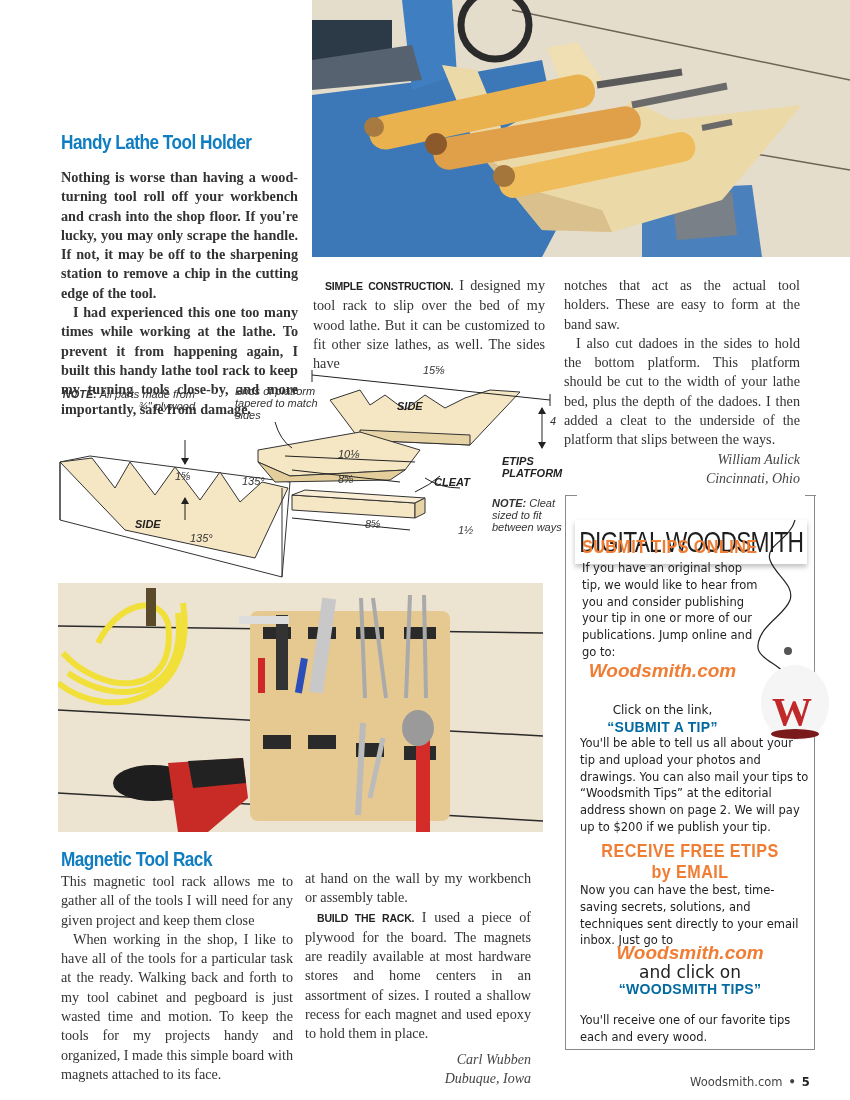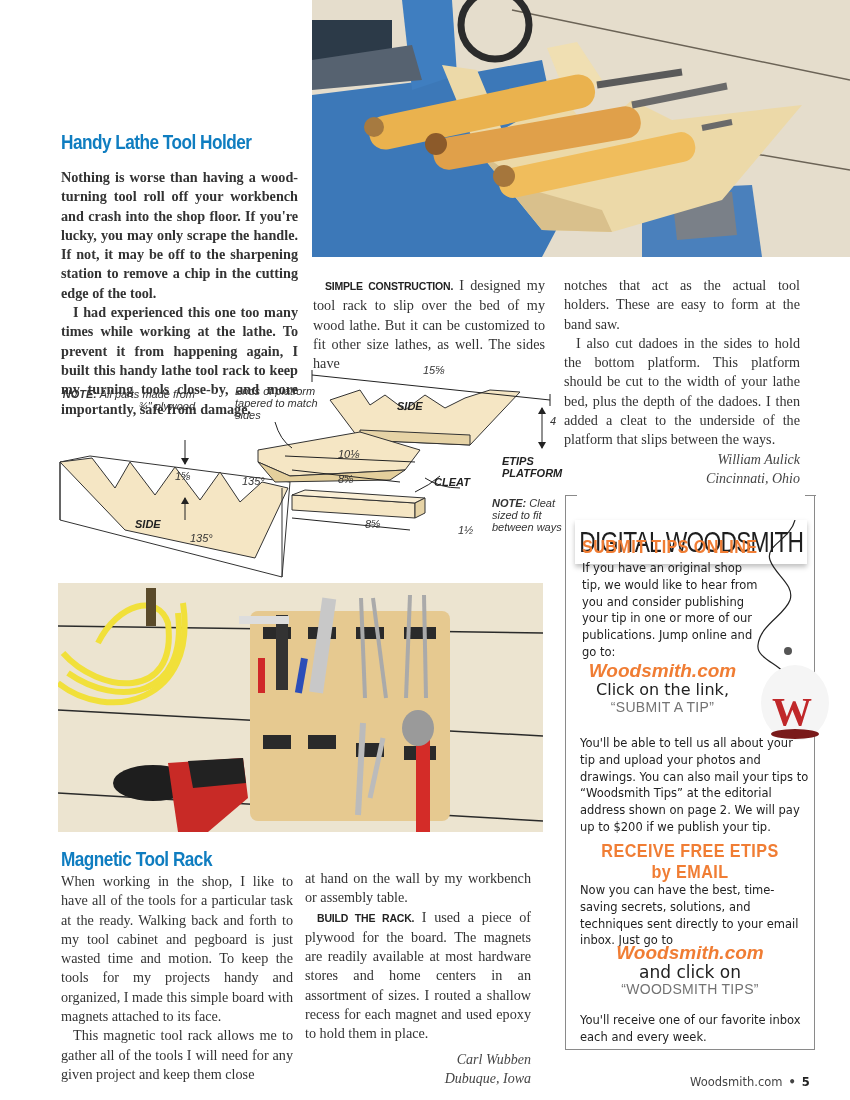--- a/index.html
+++ b/index.html
@@ -32,21 +32,21 @@
     .dpart { position: absolute; font-family: "Liberation Sans", sans-serif; font-weight: bold; font-style: italic; font-size: 11px; color: #222; }
 
     
     #sidebar { position: absolute; left: 565px; top: 495px; width: 250px; height: 555px; border: 1px solid #8a8a8a; border-top: none; }
     #sidebar-title-box { position: absolute; left: 575px; top: 480px; width: 232px; height: 44px; background: #fff; box-shadow: 0 3px 5px rgba(0,0,0,0.25); display: flex; align-items: center; justify-content: center; margin-top: 40px; }
     #sidebar-title { font-family: "Liberation Sans", sans-serif; font-size: 30px; color: #1e1e1e; letter-spacing: -1px; transform: scaleX(0.76); white-space: nowrap; }
     .sb-topline { position: absolute; top: 495px; height: 1px; background: #8a8a8a; }
     .sb-text { font-family: "DejaVu Sans", sans-serif; font-size: 11.5px; line-height: 16.8px; color: #222; }
     .orange-head { font-family: "Liberation Sans", sans-serif; font-weight: bold; color: #f07d34; font-size: 19px; letter-spacing: 0.5px; transform: scaleX(0.85); white-space: nowrap; }
     .orange-link { font-family: "Liberation Sans", sans-serif; font-weight: bold; font-style: italic; color: #f07d34; font-size: 19px; }
-    .orange-quote { font-family: "Liberation Sans", sans-serif; font-weight: normal; color: #737373; font-size: 14px; letter-spacing: 0.3px; }
+    .orange-quote { font-family: "Liberation Sans", sans-serif; font-weight: bold; color: #0369a1; font-size: 14px; letter-spacing: 0.3px; }
     .center { text-align: center; }
 
     #footer { position: absolute; left: 690px; top: 1075px; font-family: "DejaVu Sans", sans-serif; font-size: 11.5px; color: #444; }
     #footer .bullet { margin: 0 6px; font-weight: bold; }
     #footer .pg { font-weight: bold; color: #222; }
   </style>
 </head>
 <body>
 
 <div id="lathe-photo" class="photo">
@@ -210,22 +210,22 @@
 
     <ellipse cx="95" cy="200" rx="40" ry="18" fill="#1e1e1e"></ellipse>
     <polygon points="110,180 185,175 190,215 150,249 120,249 115,215" fill="#c82a26"></polygon>
     <polygon points="130,178 185,175 188,200 135,205" fill="#222"></polygon>
   </svg>
 </div>
 
 <div id="col1b">
   <h2 class="heading">Magnetic Tool Rack</h2>
   <div class="serif" style="margin-top:1px;">
+    <p>This magnetic tool rack allows me to gather all of the tools I will need for any given project and keep them close</p>
     <p>When working in the shop, I like to have all of the tools for a particular task at the ready. Walking back and forth to my tool cabinet and pegboard is just wasted time and motion. To keep the tools for my projects handy and organized, I made this simple board with magnets attached to its face.</p>
-    <p>This magnetic tool rack allows me to gather all of the tools I will need for any given project and keep them close</p>
   </div>
 </div>
 
 <div id="col2b">
   <div class="serif">
     <p>at hand on the wall by my workbench or assembly table.</p>
     <p style="text-indent:12px;">
       <span class="runin">Build the Rack.</span>
       <span>I used a piece of plywood for the board. The magnets are readily available at most hardware stores and home centers in an assortment of sizes. I routed a shallow recess for each magnet and used epoxy to hold them in place.</span>
     </p>
@@ -248,32 +248,32 @@
   <ellipse cx="55" cy="214" rx="24" ry="5" fill="#7a1a1a"></ellipse>
 </svg>
 <div style="position:absolute;left:772px;top:688px;font-family:'Liberation Serif',serif;font-weight:bold;font-size:40px;color:#c0282a;">W</div>
 
 <div style="position:absolute;left:582px;top:536px;width:200px;">
   <div class="orange-head" style="transform-origin:left;">SUBMIT TIPS ONLINE</div>
   <div class="sb-text" style="width:180px;margin-top:2px;">If you have an original shop tip, we would like to hear from you and consider publishing your tip in one or more of our publications. Jump online and go to:</div>
 </div>
 <div style="position:absolute;left:565px;top:660px;width:195px;" class="center">
   <div class="orange-link">Woodsmith.com</div>
-  <div class="sb-text" style="font-size:16px;">Click on the link,</div>
+  <div class="sb-text" style="font-size:12px;margin-top:20px;">Click on the link,</div>
   <div class="orange-quote">“SUBMIT A TIP”</div>
 </div>
 <div style="position:absolute;left:580px;top:735px;width:230px;" class="sb-text">You'll be able to tell us all about your tip and upload your photos and drawings. You can also mail your tips to “Woodsmith Tips” at the editorial address shown on page 2. We will pay up to $200 if we publish your tip.</div>
 
 <div style="position:absolute;left:565px;top:840px;width:250px;" class="center">
   <div class="orange-head" style="transform-origin:center;">RECEIVE FREE ETIPS</div>
   <div class="orange-head" style="transform-origin:center;line-height:20px;">by EMAIL</div>
 </div>
 <div style="position:absolute;left:580px;top:882px;width:232px;" class="sb-text">Now you can have the best, time-saving secrets, solutions, and techniques sent directly to your email inbox. Just go to</div>
 <div style="position:absolute;left:565px;top:942px;width:250px;" class="center">
   <div class="orange-link">Woodsmith.com</div>
   <div class="sb-text" style="font-size:17px;">and click on</div>
   <div class="orange-quote">“WOODSMITH TIPS”</div>
 </div>
-<div style="position:absolute;left:580px;top:1012px;width:232px;" class="sb-text">You'll receive one of our favorite inbox each and every week.</div>
+<div style="position:absolute;left:580px;top:1012px;width:232px;" class="sb-text">You'll receive one of our favorite tips each and every wood.</div>
 
 <div id="footer">
   <span>Woodsmith.com</span><span class="bullet">•</span><span class="pg">5</span>
 </div>
 
 </body></html>

